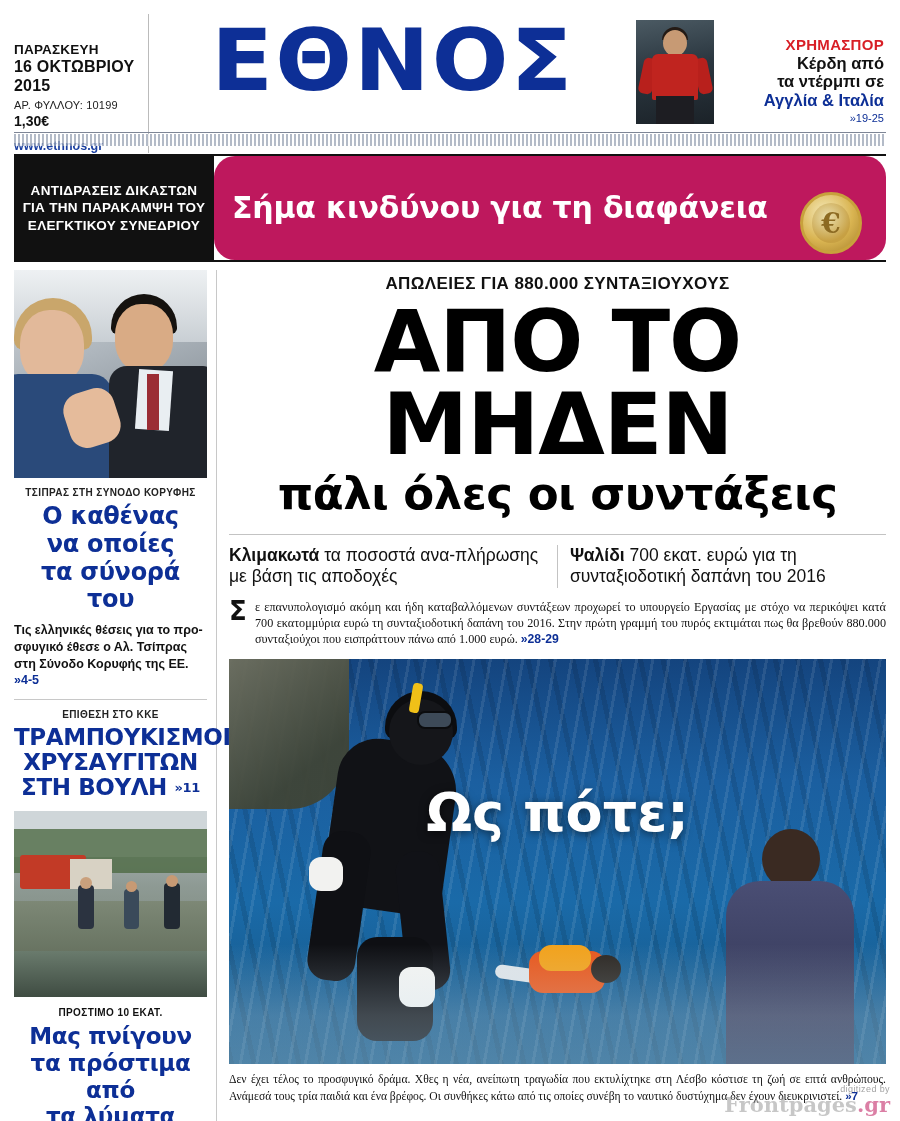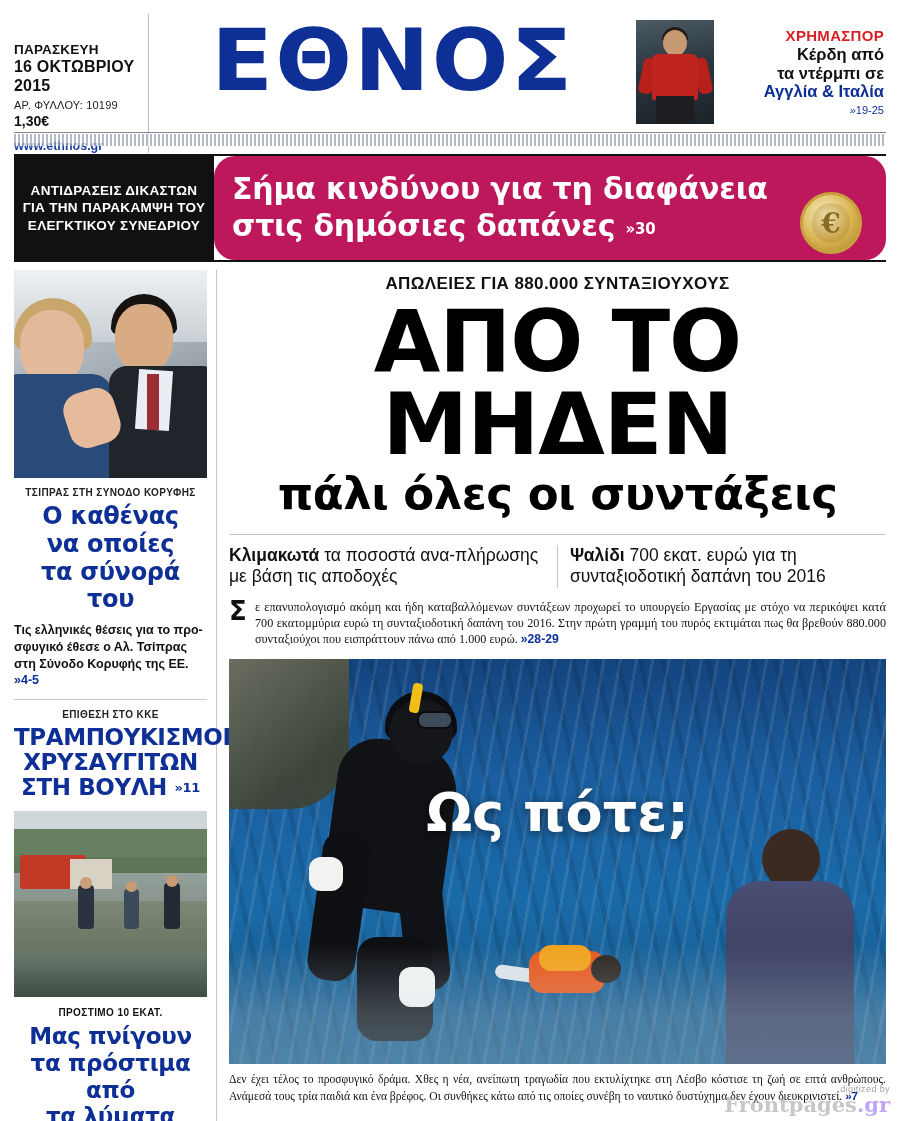--- a/index.html
+++ b/index.html
@@ -71,21 +71,21 @@
     font-size: 86px;
     letter-spacing: 2px;
     color: #0d2f96;
     line-height: .95;
     display: inline-block;
     transform: scaleX(1.05);
   }
   .mast-right {
     width: 250px;
     display: flex;
-    align-items: center;
+    align-items: flex-end;
     gap: 6px;
     padding-top: 6px;
   }
   .sport-photo {
     width: 78px; height: 104px;
     background: linear-gradient(170deg,#4b5a63 0%,#2b3740 45%,#1b2228 100%);
     position: relative;
     overflow: hidden;
     flex: none;
   }
@@ -554,21 +554,21 @@
     text-align: right;
     opacity: .55;
     pointer-events: none;
   }
   .watermark .wm1 { font-size: 9px; color: #555; letter-spacing: .4px; }
   .watermark .wm2 {
     font-family: "DejaVu Serif", serif;
     font-size: 21px; color: #9a9a9a; font-weight: bold;
     line-height: 1;
   }
-  .watermark .wm2 .gr { color: #8b5cf6; }
+  .watermark .wm2 .gr { color: #be185d; }
 </style>
 </head>
 <body>
 
 <div class="page">
 
   <div class="masthead">
     <div class="mast-left">
       <div class="mast-date">
         <div>ΠΑΡΑΣΚΕΥΗ</div>
@@ -607,24 +607,20 @@
     <div class="mast-rule"></div>
   </div>
 
   <div class="banner">
     <div class="banner-black">
       <span>ΑΝΤΙΔΡΑΣΕΙΣ ΔΙΚΑΣΤΩΝ ΓΙΑ ΤΗΝ ΠΑΡΑΚΑΜΨΗ ΤΟΥ ΕΛΕΓΚΤΙΚΟΥ ΣΥΝΕΔΡΙΟΥ</span>
     </div>
     <div class="banner-red">
       <div class="btext">
         <div>Σήμα κινδύνου για τη διαφάνεια</div>
-        <div>
-          <span>στις δημόσιες δαπάνες</span>
-          <span class="bpage">»30</span>
-        </div>
       </div>
       <div class="coin">
         <div class="inner"></div>
         <div class="glyph">€</div>
       </div>
     </div>
   </div>
 
   <div class="body-wrap">
 

